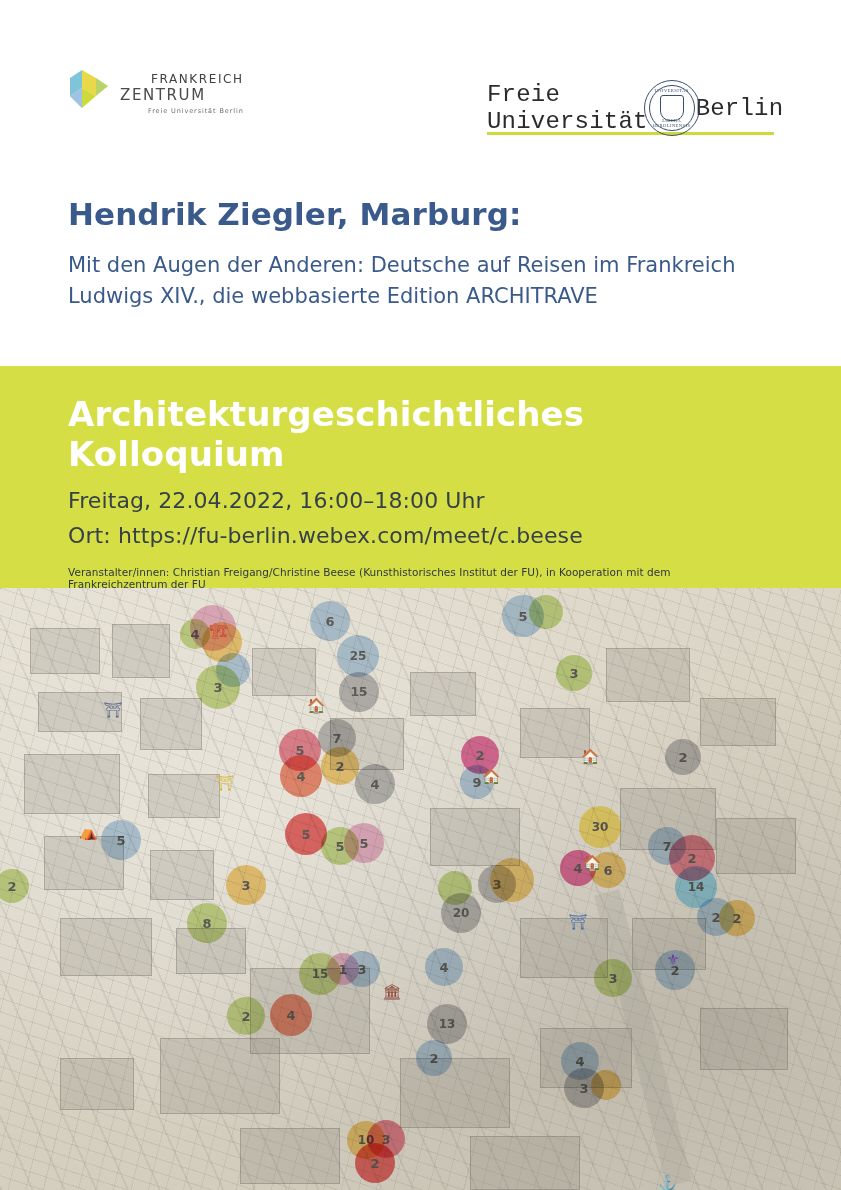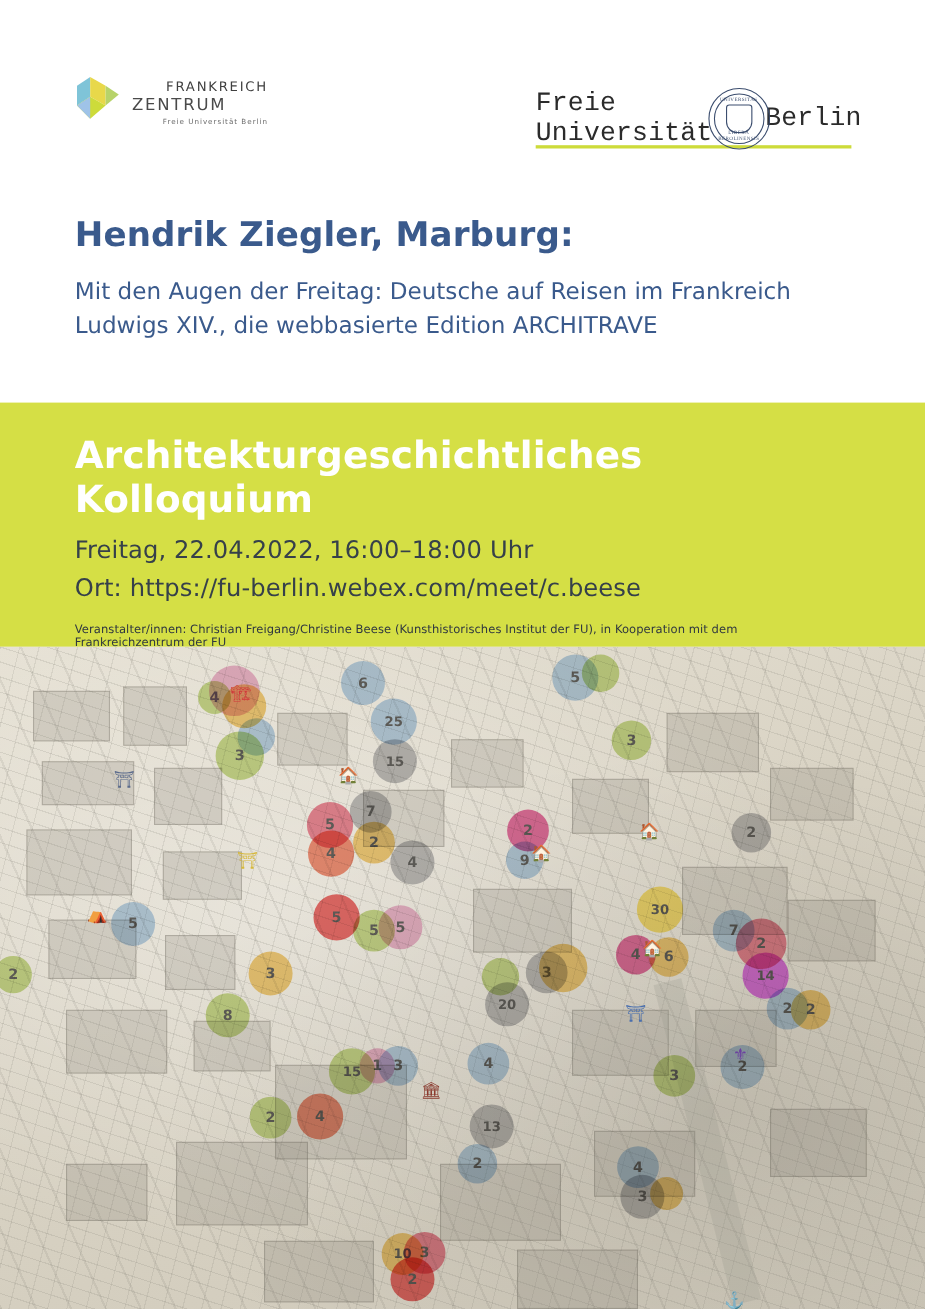--- a/index.html
+++ b/index.html
@@ -247,21 +247,21 @@
         <div class="fu-seal-txt bottom">LIBERA BEROLINENSIS</div>
       </div>
       <div class="fu-word">Berlin</div>
     </div>
     <div class="fu-rule"></div>
   </div>
 </div>
 
 <div class="titleblock">
   <div class="speaker">Hendrik Ziegler, Marburg:</div>
-  <div class="subtitle">Mit den Augen der Freitag: Deutsche auf Reisen im Frankreich</div>
+  <div class="subtitle">Mit den Augen der Anderen: Deutsche auf Reisen im Frankreich</div>
   <div class="subtitle">Ludwigs XIV., die webbasierte Edition ARCHITRAVE</div>
 </div>
 
 <div class="band">
   <div class="band-title">Architekturgeschichtliches Kolloquium</div>
   <div class="band-line">Freitag, 22.04.2022, 16:00–18:00 Uhr</div>
   <div class="band-line">Ort: https://fu-berlin.webex.com/meet/c.beese</div>
   <div class="band-note">Veranstalter/innen: Christian Freigang/Christine Beese (Kunsthistorisches Institut der FU), in Kooperation mit dem Frankreichzentrum der FU</div>
 </div>
 
@@ -329,21 +329,21 @@
       <div class="dot" style="left: 344px; top: 235px; width: 40px; height: 40px; background: rgb(232, 160, 200); opacity: 0.72; font-size: 13px;">5</div>
       <div class="dot" style="left: 478px; top: 277px; width: 38px; height: 38px; background: rgb(169, 170, 176); opacity: 0.72; font-size: 13px;">3</div>
       <div class="dot" style="left: 441px; top: 305px; width: 40px; height: 40px; background: rgb(169, 170, 176); opacity: 0.72; font-size: 12px;">20</div>
       <div class="dot" style="left: 438px; top: 283px; width: 34px; height: 34px; background: rgb(183, 211, 106); opacity: 0.72; font-size: 13px;"></div>
       <div class="dot" style="left: 490px; top: 270px; width: 44px; height: 44px; background: rgb(242, 193, 78); opacity: 0.72; font-size: 13px;"></div>
       <div class="dot" style="left: 579px; top: 218px; width: 42px; height: 42px; background: #fde047; opacity: 0.72; font-size: 12px;">30</div>
       <div class="dot" style="left: 560px; top: 262px; width: 36px; height: 36px; background: rgb(224, 64, 138); opacity: 0.72; font-size: 13px;">4</div>
       <div class="dot" style="left: 590px; top: 264px; width: 36px; height: 36px; background: rgb(242, 193, 78); opacity: 0.72; font-size: 13px;">6</div>
       <div class="dot" style="left: 648px; top: 239px; width: 38px; height: 38px; background: rgb(159, 195, 232); opacity: 0.72; font-size: 13px;">7</div>
       <div class="dot" style="left: 669px; top: 247px; width: 46px; height: 46px; background: rgb(232, 96, 122); opacity: 0.72; font-size: 13px;">2</div>
-      <div class="dot" style="left: 675px; top: 278px; width: 42px; height: 42px; background: #d946ef; opacity: 0.72; font-size: 12px;">14</div>
+      <div class="dot" style="left: 675px; top: 278px; width: 42px; height: 42px; background: #7dd3fc; opacity: 0.72; font-size: 12px;">14</div>
       <div class="dot" style="left: 697px; top: 310px; width: 38px; height: 38px; background: rgb(159, 195, 232); opacity: 0.72; font-size: 13px;">2</div>
       <div class="dot" style="left: 719px; top: 312px; width: 36px; height: 36px; background: rgb(242, 193, 78); opacity: 0.72; font-size: 13px;">2</div>
       <div class="dot" style="left: 299px; top: 365px; width: 42px; height: 42px; background: rgb(183, 211, 106); opacity: 0.72; font-size: 12px;">15</div>
       <div class="dot" style="left: 327px; top: 365px; width: 32px; height: 32px; background: rgb(232, 160, 200); opacity: 0.72; font-size: 13px;">1</div>
       <div class="dot" style="left: 344px; top: 363px; width: 36px; height: 36px; background: rgb(159, 195, 232); opacity: 0.72; font-size: 13px;">3</div>
       <div class="dot" style="left: 227px; top: 409px; width: 38px; height: 38px; background: rgb(183, 211, 106); opacity: 0.72; font-size: 13px;">2</div>
       <div class="dot" style="left: 270px; top: 406px; width: 42px; height: 42px; background: rgb(239, 106, 74); opacity: 0.72; font-size: 13px;">4</div>
       <div class="dot" style="left: 425px; top: 360px; width: 38px; height: 38px; background: rgb(159, 195, 232); opacity: 0.72; font-size: 13px;">4</div>
       <div class="dot" style="left: 427px; top: 416px; width: 40px; height: 40px; background: rgb(169, 170, 176); opacity: 0.72; font-size: 12px;">13</div>
       <div class="dot" style="left: 416px; top: 452px; width: 36px; height: 36px; background: rgb(159, 195, 232); opacity: 0.72; font-size: 13px;">2</div>

